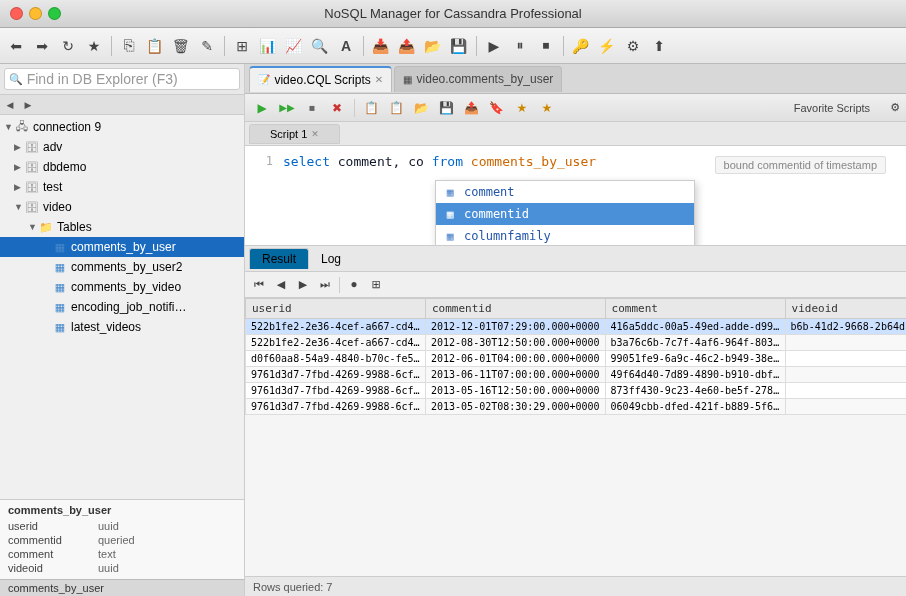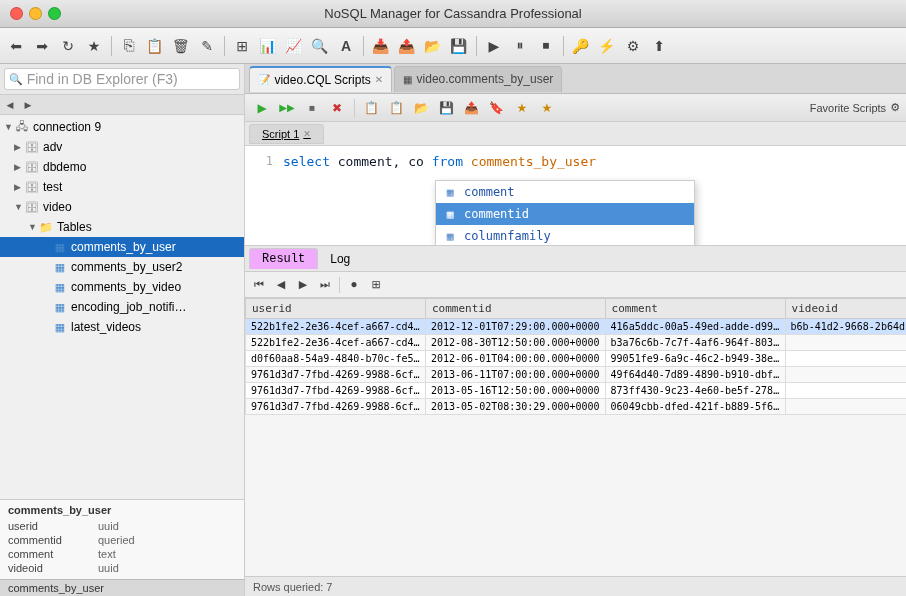--- a/index.html
+++ b/index.html
@@ -236,29 +236,28 @@
       display: flex;
       align-items: center;
       background: #e8e8e8;
       border-bottom: 1px solid #ccc;
       height: 24px;
       padding: 0 4px;
     }
     .script-tab {
       display: flex;
       align-items: center;
-      padding: 0 12px;
+      padding: 0 20px;
       height: 20px;
       font-size: 11px;
       background: #d8d8d8;
       border: 1px solid #ccc;
       border-radius: 3px 3px 0 0;
       cursor: pointer;
       gap: 4px;
-      text-decoration: underline;
     }
 
     
     .editor-area {
       background: white;
       flex-shrink: 0;
       position: relative;
       height: 100px;
       border-bottom: 1px solid #ccc;
       overflow: hidden;
@@ -338,24 +337,23 @@
       height: 26px;
       padding: 0 4px;
     }
     .results-tab {
       padding: 3px 12px;
       font-size: 12px;
       cursor: pointer;
       border-radius: 3px 3px 0 0;
     }
     .results-tab.active {
-      background: #f0abfc;
+      background: #0369a1;
       border: 1px solid #ccc;
       border-bottom: none;
-      font-family: Liberation Mono, monospace;
     }
     .results-toolbar {
       display: flex;
       align-items: center;
       background: #f0f0f0;
       border-bottom: 1px solid #ccc;
       height: 26px;
       padding: 0 4px;
       gap: 2px;
     }
@@ -458,21 +456,21 @@
       border: 1px solid #ddd;
       padding: 2px 8px;
       font-size: 11px;
       color: #888;
       border-radius: 2px;
     }
 
     .fav-scripts {
       display: flex;
       align-items: center;
-      gap: 4px;
+      gap: 20px;
       margin-left: auto;
       font-size: 11px;
       color: #444;
     }
     .fav-star { color: #cc8800; }
   </style>
 </head>
 <body>
 
 <div class="titlebar">
@@ -690,20 +688,21 @@
               <span class="ac-label">commentid</span>
             </div>
             <div class="autocomplete-item">
               <span class="ac-icon">▦</span>
               <span class="ac-label">columnfamily</span>
             </div>
 
           </div>
         </div>
 
+        <div class="editor-placeholder">bound commentid of timestamp</div>
       </div>
 
       <div class="results-panel">
 
         <div class="results-tabs">
           <div class="results-tab active">Result</div>
           <div class="results-tab">Log</div>
         </div>
 
         <div class="results-toolbar">

